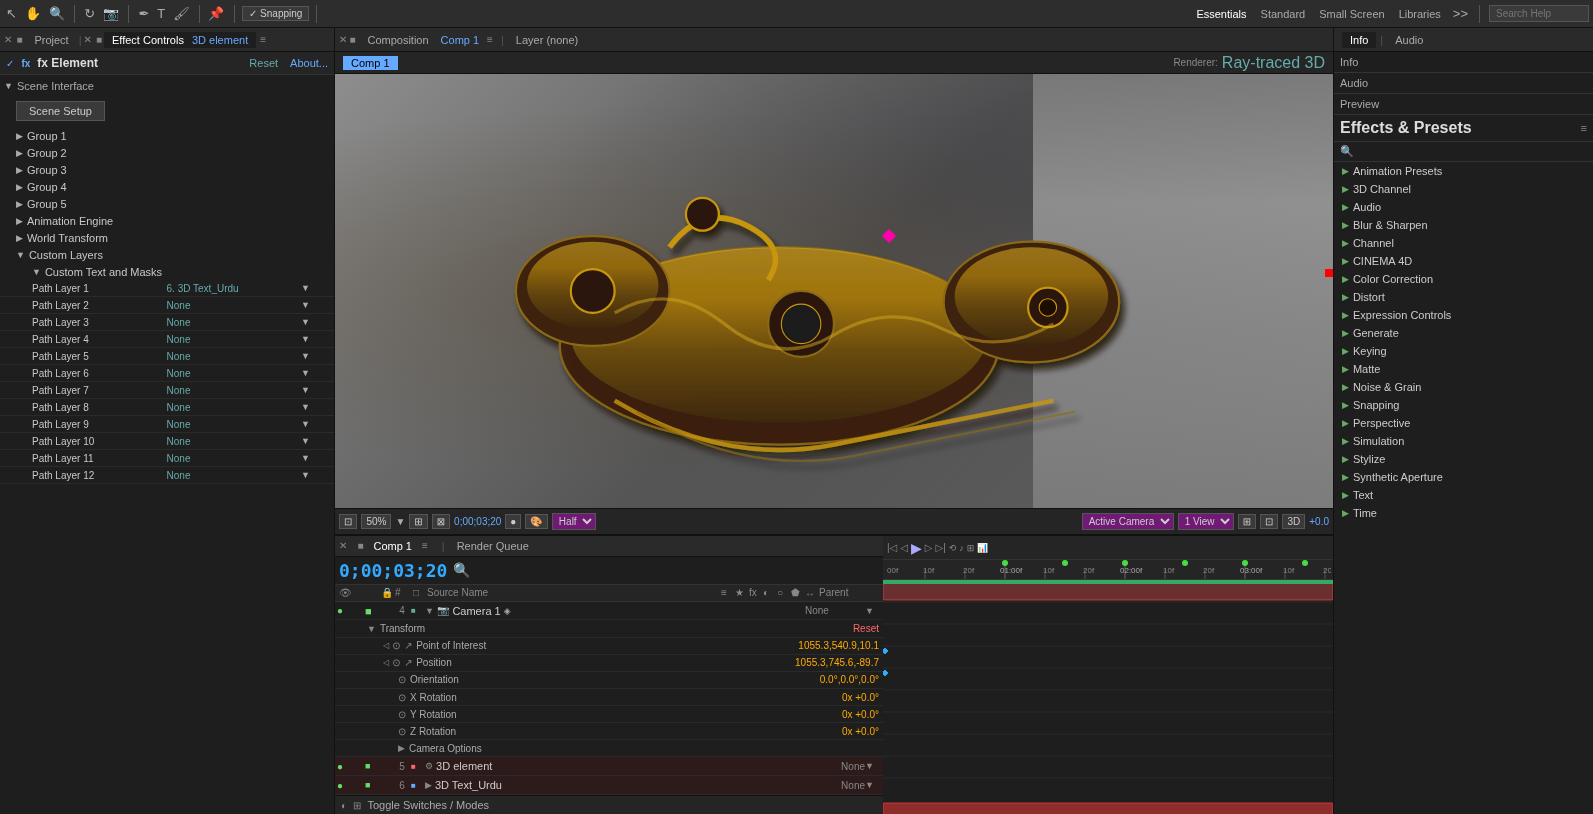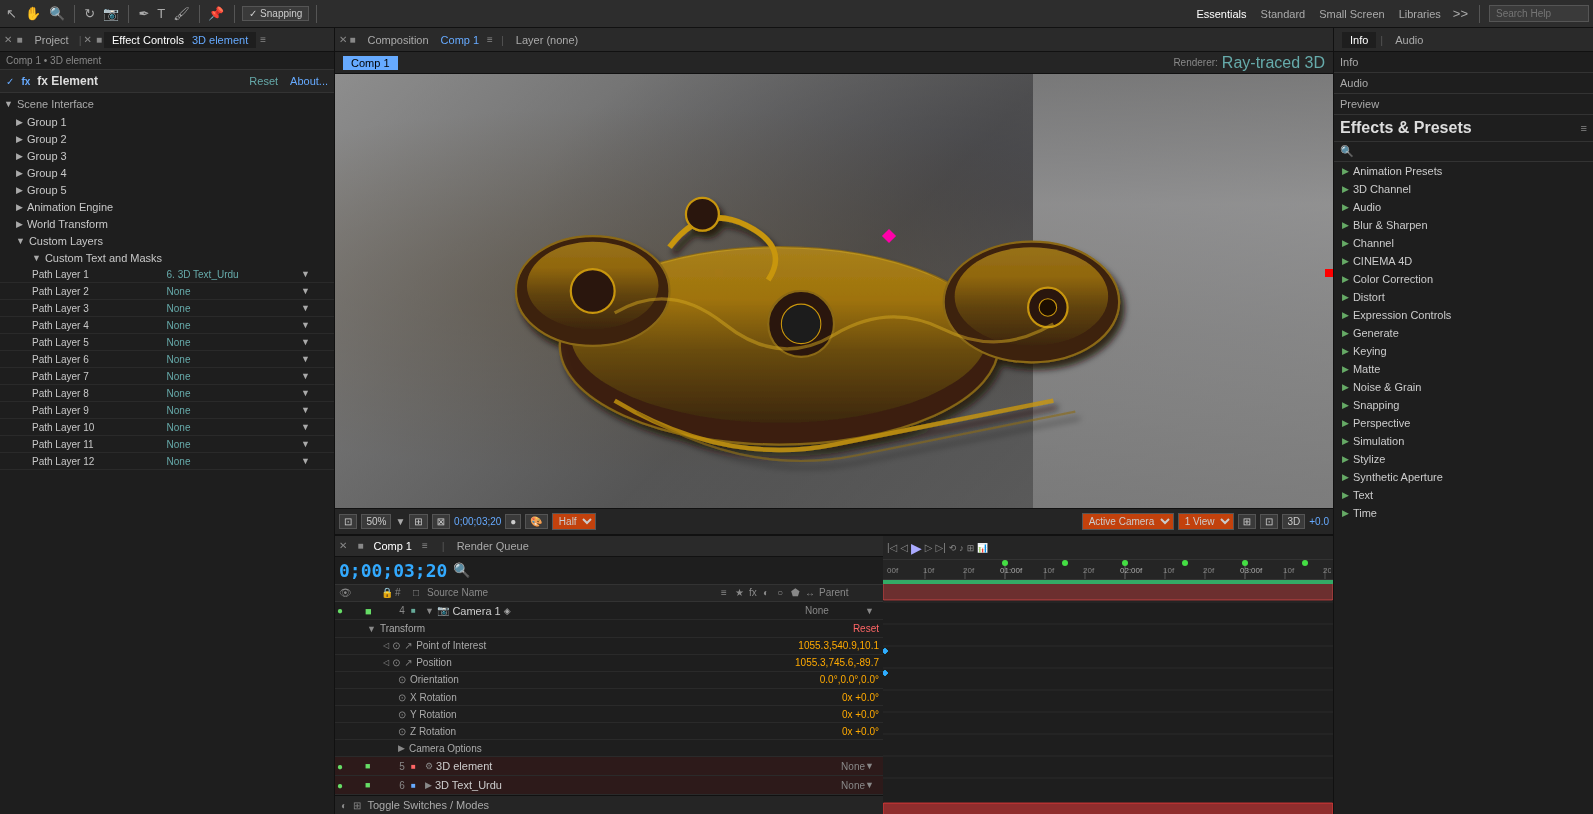--- a/index.html
+++ b/index.html
@@ -183,21 +183,21 @@
     .comp-toolbar {
       background: #252525;
       height: 26px;
       display: flex;
       align-items: center;
       padding: 0 4px;
       gap: 4px;
       border-top: 1px solid #111;
     }
     .comp-tool-btn { background: #3a3a3a; border: 1px solid #555; color: #ccc; padding: 1px 4px; font-size: 10px; cursor: pointer; }
-    .comp-tool-select { background: #c2410c; border: 1px solid #555; color: #ccc; padding: 1px 2px; font-size: 10px; }
+    .comp-tool-select { background: #701a75; border: 1px solid #555; color: #ccc; padding: 1px 2px; font-size: 10px; }
     .comp-tool-text { color: #aaa; font-size: 10px; }
     .comp-tool-blue { color: #6af; font-size: 10px; }
     
     
     .timeline-area {
       height: 280px;
       background: #1e1e1e;
       display: flex;
       flex-direction: column;
       border-top: 2px solid #111;
@@ -429,36 +429,38 @@
       <span style="color:#888;font-size:10px;cursor:pointer;margin-right:2px">✕</span>
       <span style="color:#888;font-size:10px;margin:0 2px">■</span>
       <span class="panel-tab active">
         <span>Effect Controls</span>
         <span style="color:#6af;margin-left:4px">3D element</span>
       </span>
       <span style="color:#888;font-size:10px;margin-left:4px">≡</span>
     </div>
 
     <div class="effect-controls">
-      <div class="breadcrumb">Comp 1 • 3D element</div>
 
       <div class="fx-header">
         <span style="color:#6af;font-size:10px">✓</span>
         <span style="color:#6af;font-size:10px;font-weight:bold;margin:0 3px">fx</span>
         <span class="fx-title">fx Element</span>
         <span class="fx-link">Reset</span>
         <span style="color:#6af;font-size:11px;margin-left:8px;cursor:pointer">About...</span>
       </div>
 
       <div class="scene-interface">
         <div class="tree-item">
           <span class="tree-arrow">▼</span>
           <span class="tree-label section">Scene Interface</span>
         </div>
 
+        <div style="padding:2px 8px">
+          <button class="scene-setup-btn">Scene Setup</button>
+        </div>
 
         <div class="group-item">
           <span class="tree-arrow">▶</span>
           <span class="tree-label">Group 1</span>
         </div>
         <div class="group-item">
           <span class="tree-arrow">▶</span>
           <span class="tree-label">Group 2</span>
         </div>
         <div class="group-item">

